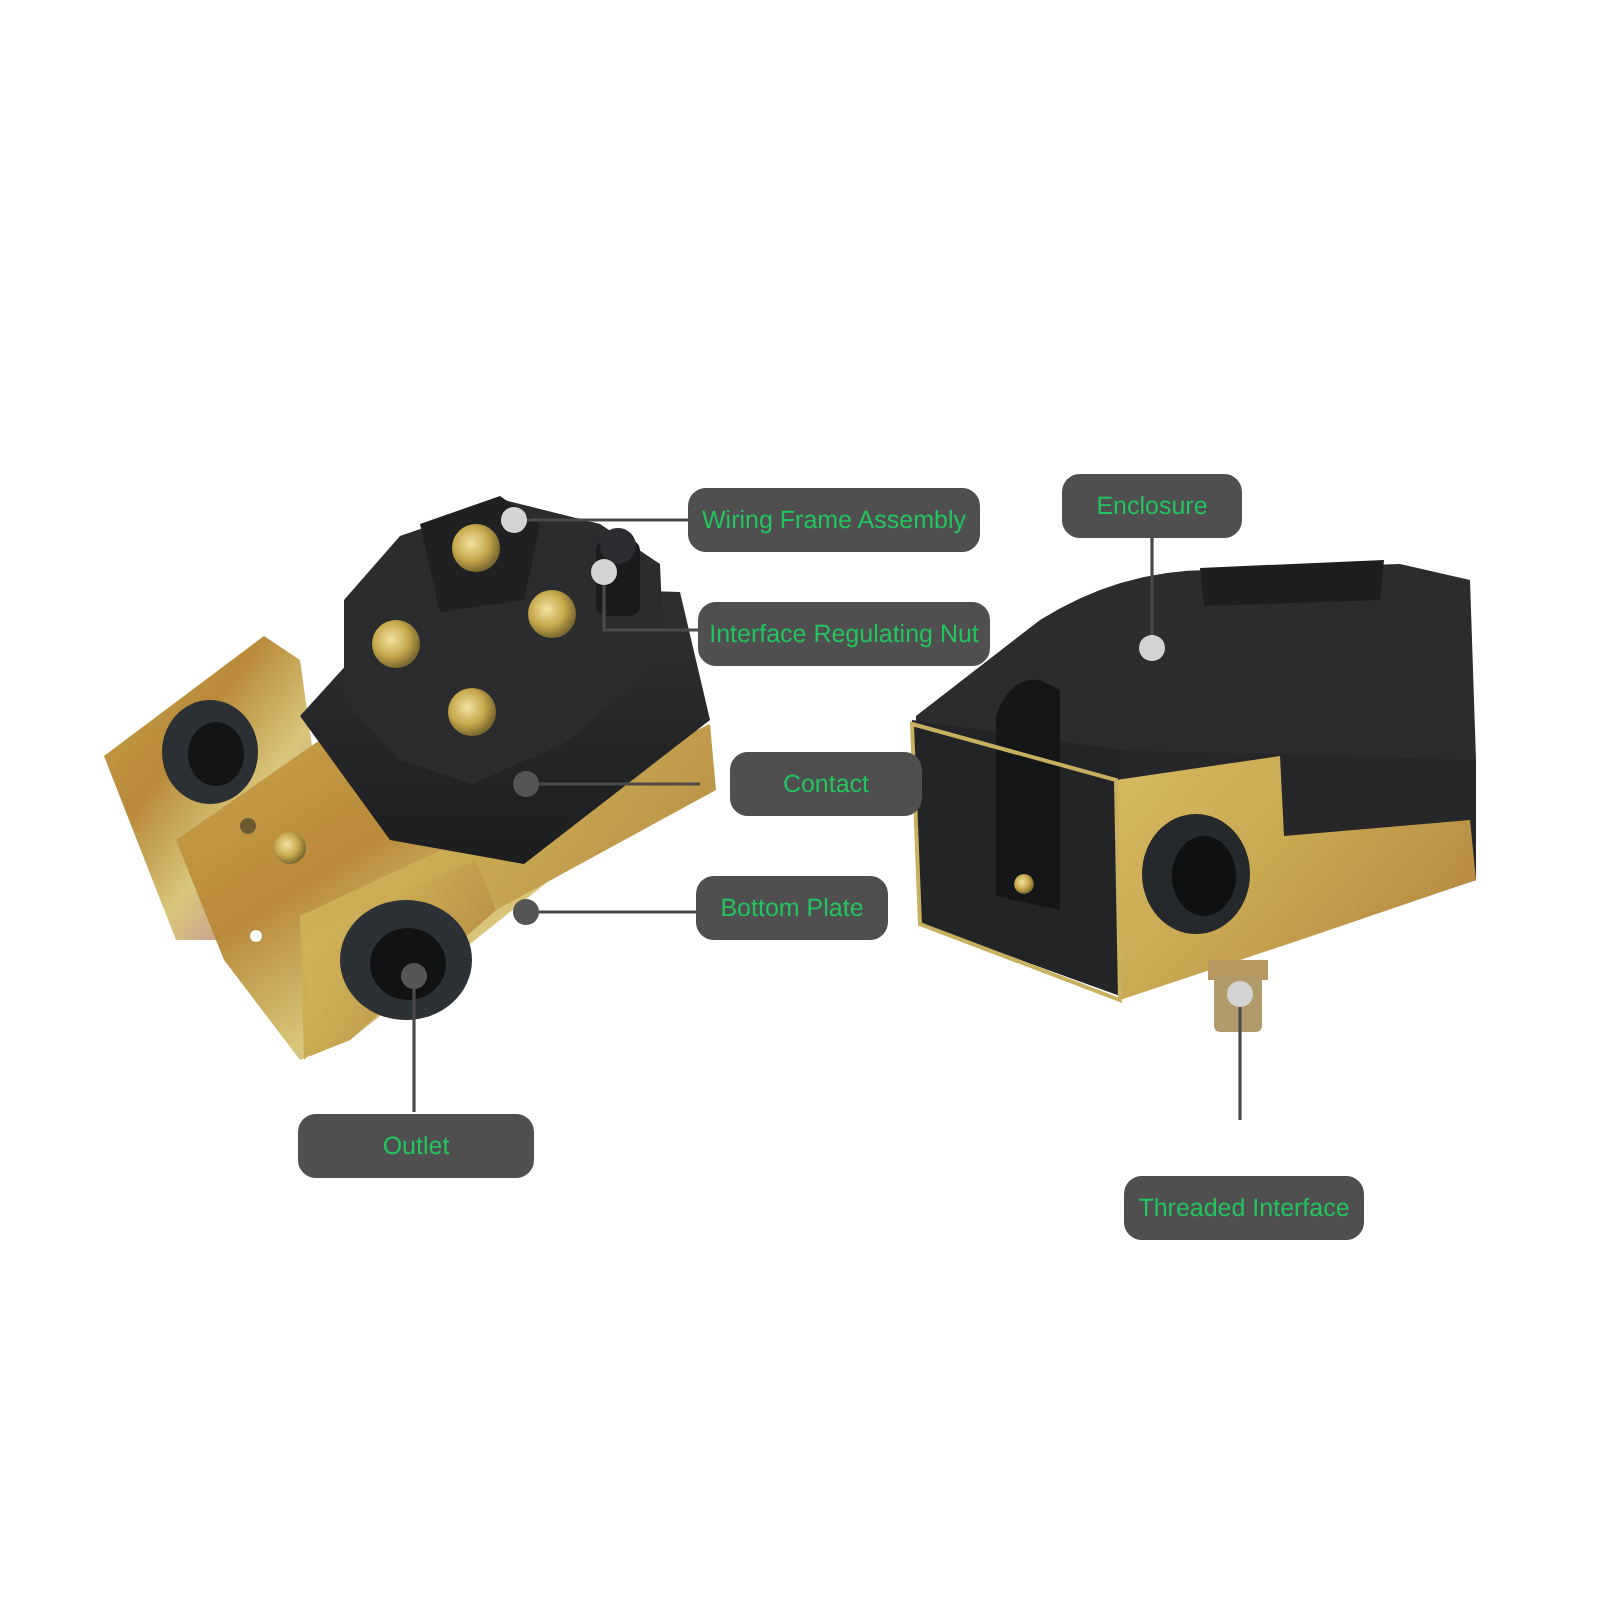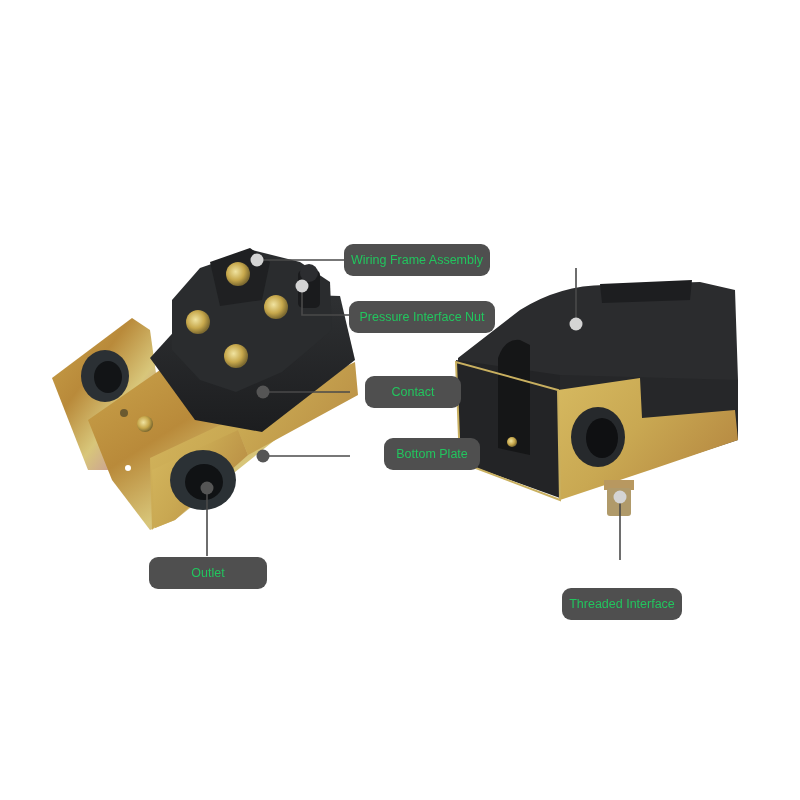--- a/index.html
+++ b/index.html
@@ -116,28 +116,31 @@
       <circle cx="207" cy="488" r="6.5" fill="#555555"></circle>
       <circle cx="576" cy="324" r="6.5" fill="#d4d4d4"></circle>
       <circle cx="620" cy="497" r="6.5" fill="#d4d4d4"></circle>
     </g>
   </svg>
 
   <div class="label" style="left:344px; top:244px; width:146px; height:32px;">
     <span>Wiring Frame Assembly</span>
   </div>
   <div class="label" style="left:349px; top:301px; width:146px; height:32px;">
-    <span>Pressure Interface Nut</span>
+    <span>Interface Regulating Nut</span>
   </div>
   <div class="label" style="left:349px; top:376px; width:96px; height:32px;margin-left:16px;">
     <span>Contact</span>
   </div>
-  <div class="label" style="left:348px; top:438px; width:96px; height:32px;margin-left:36px;">
+  <div class="label" style="left:348px; top:438px; width:96px; height:32px;">
     <span>Bottom Plate</span>
   </div>
   <div class="label" style="left:149px; top:557px; width:118px; height:32px;">
     <span>Outlet</span>
+  </div>
+  <div class="label" style="left:531px; top:237px; width:90px; height:32px;">
+    <span>Enclosure</span>
   </div>
   <div class="label" style="left:562px; top:588px; width:120px; height:32px;">
     <span>Threaded Interface</span>
   </div>
 
 </div>
 
 </body></html>

